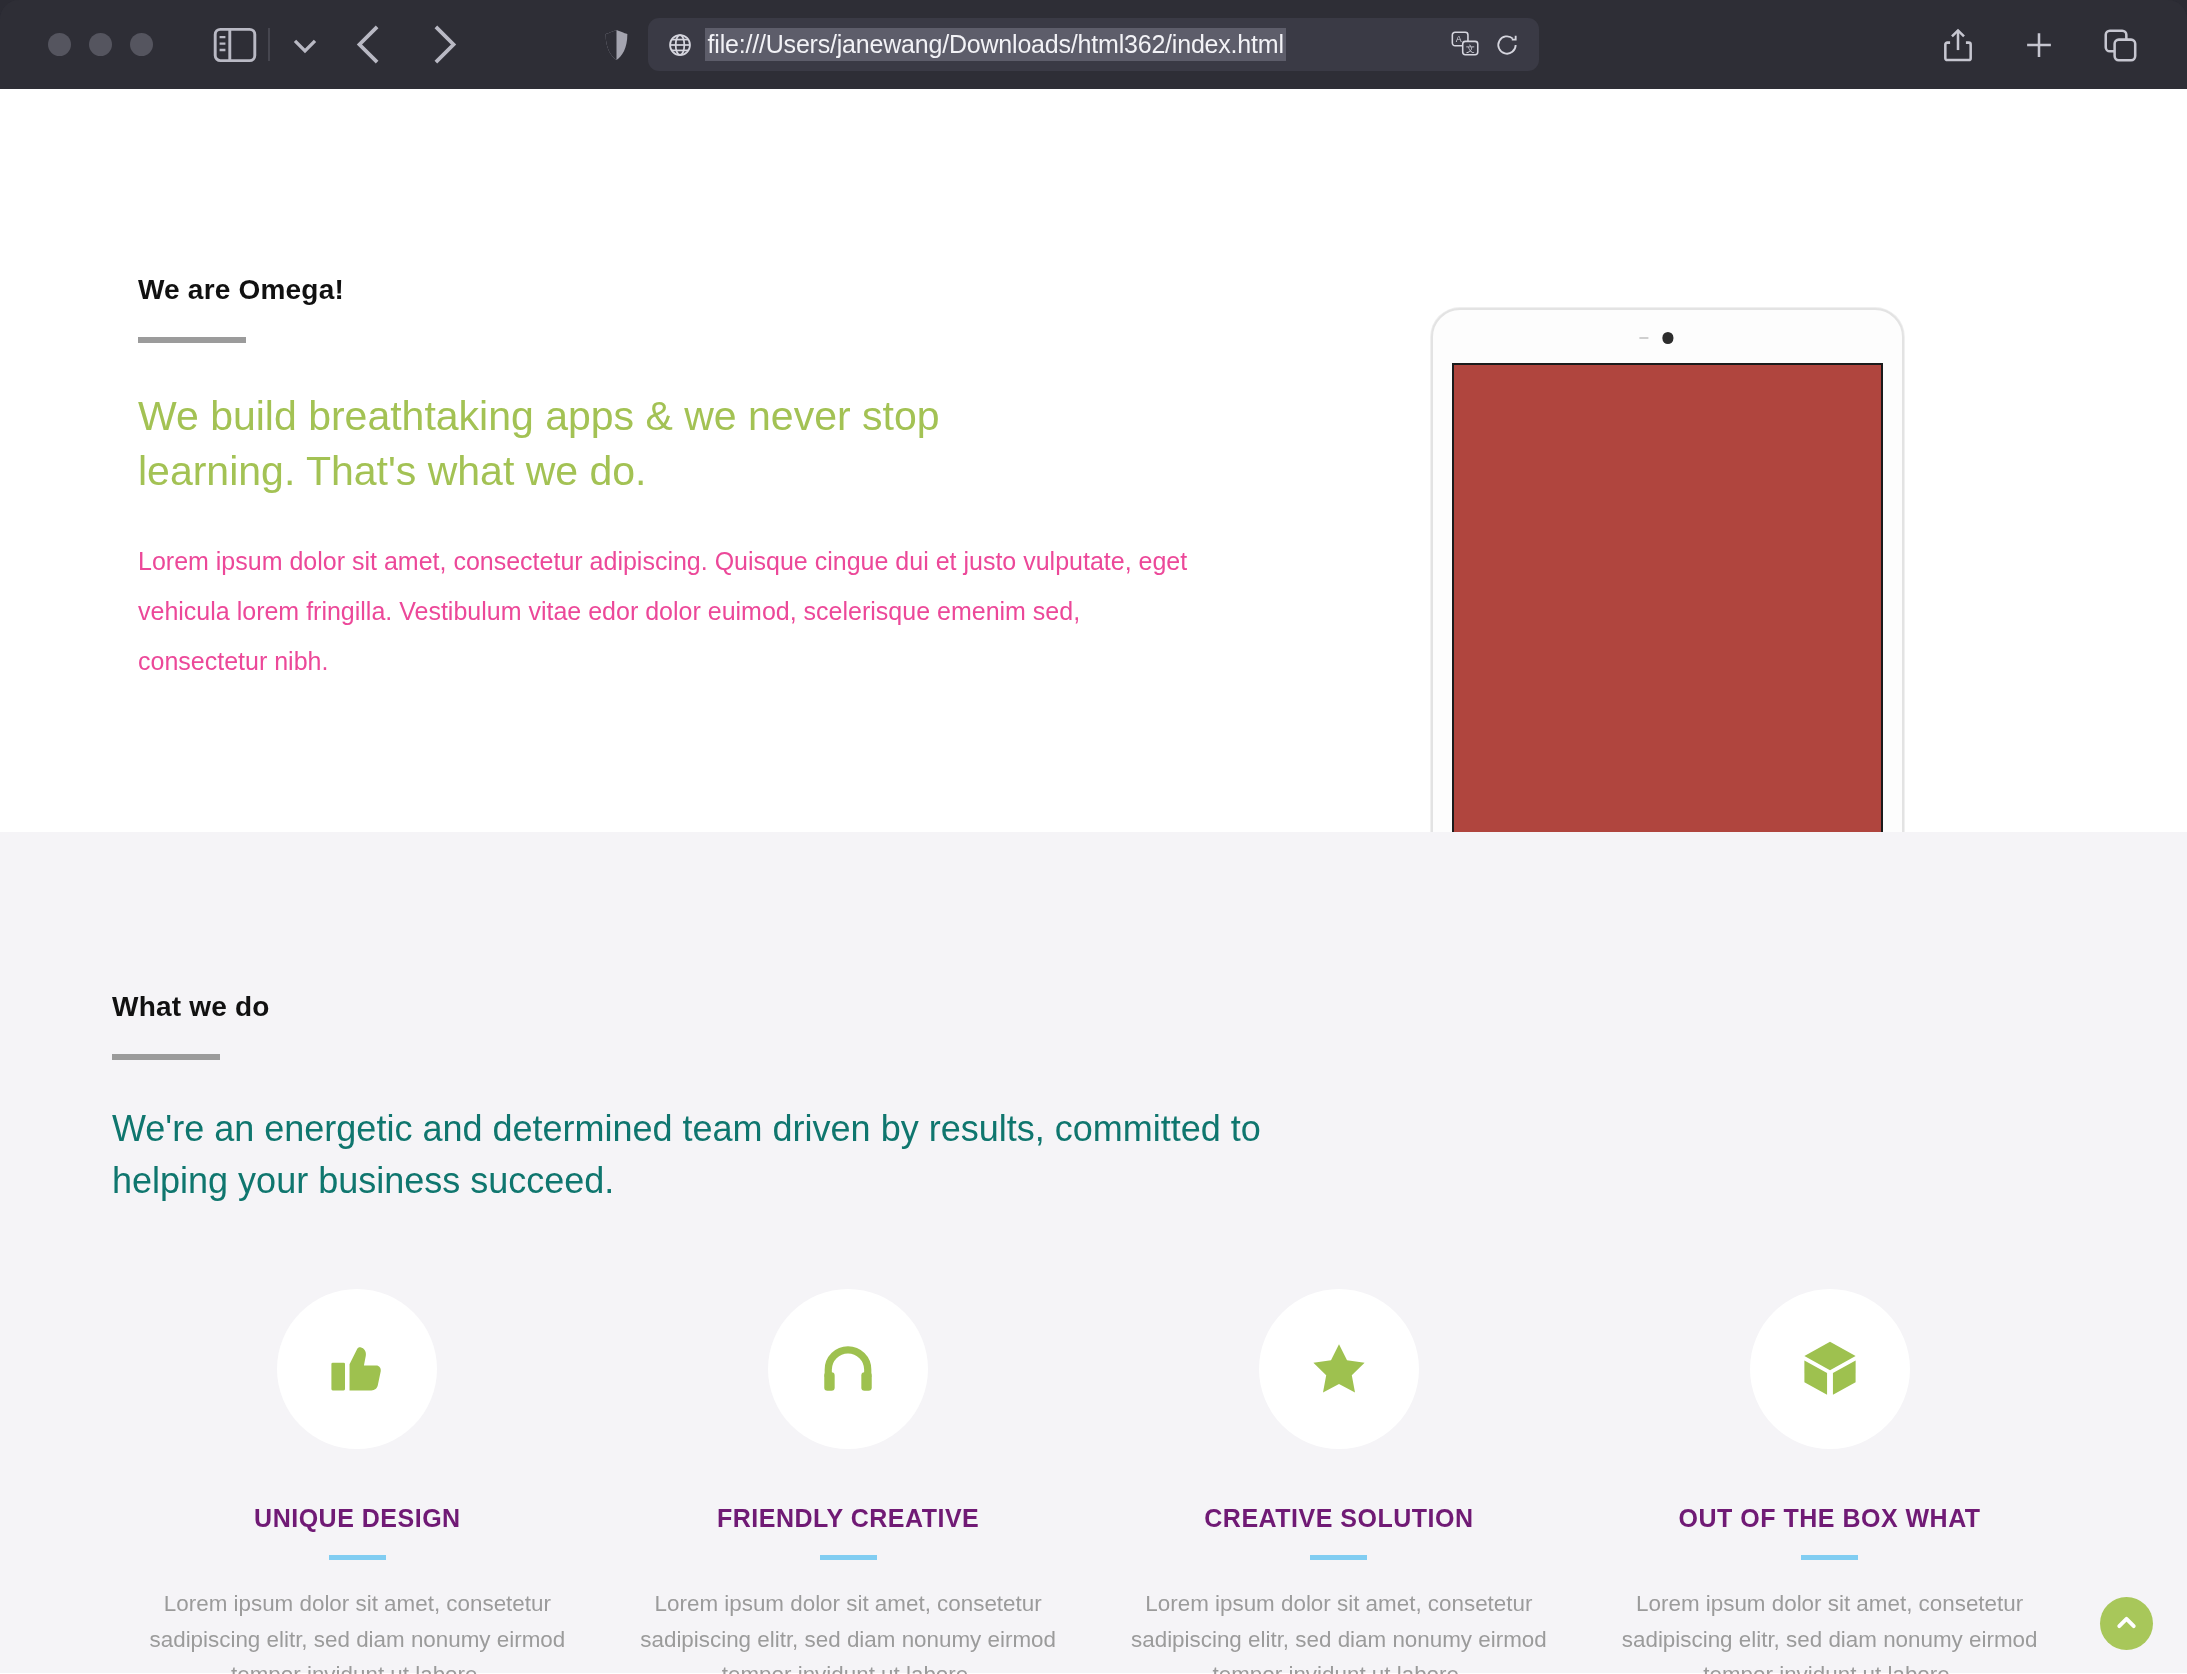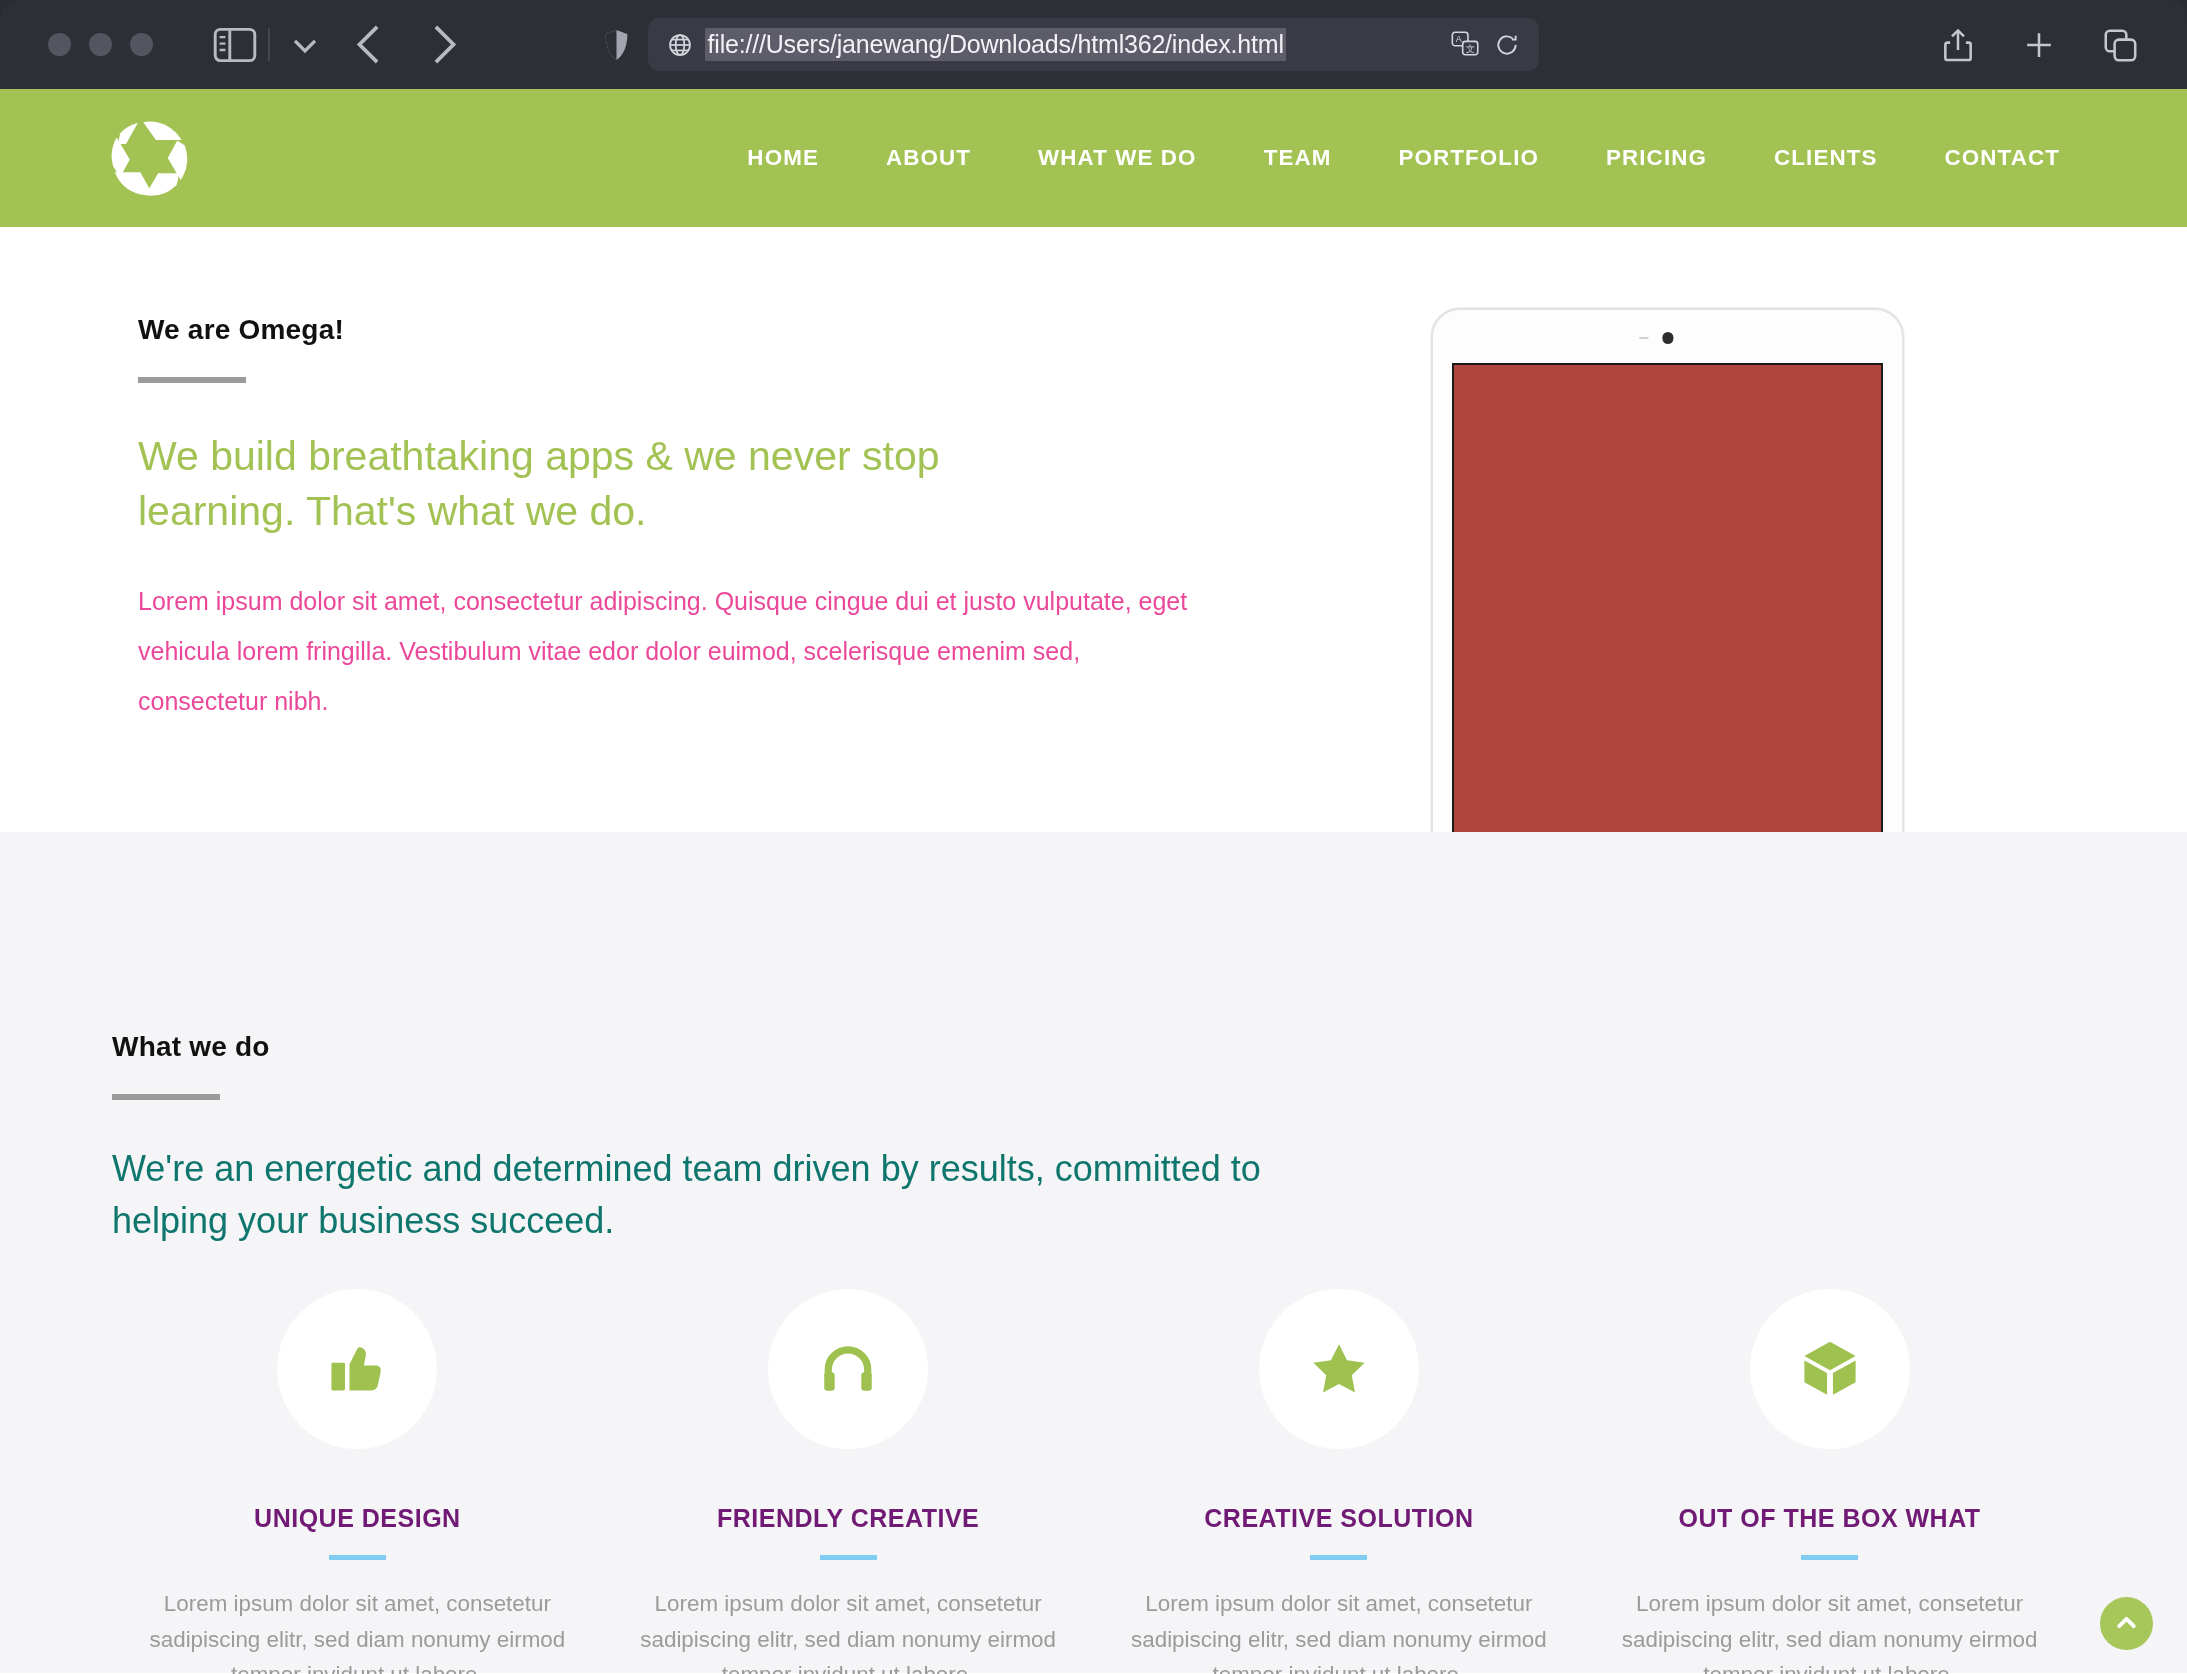--- a/index.html
+++ b/index.html
@@ -182,21 +182,20 @@
     position: absolute;
     left: 138px;
     top: 185px;
     width: 1075px;
   }
   .section-kicker {
     font-size: 28px;
     font-weight: bold;
     color: #111111;
     letter-spacing: 0.2px;
-    margin-top: 40px;
   }
   .kicker-rule {
     width: 108px;
     height: 6px;
     background: #9b9b9b;
     margin-top: 31px;
   }
   .hero-head {
     margin-top: 46px;
     font-size: 41px;
@@ -510,42 +509,20 @@
               <path d="M21.6 9.2 L13.1 13.9 L13.1 22.0 L21.6 17.3 Z"></path>
             </svg>
           </span>
         </div>
         <div class="feature-title">OUT OF THE BOX WHAT</div>
         <div class="feature-rule"></div>
         <p class="feature-copy">Lorem ipsum dolor sit amet, consetetur sadipiscing elitr, sed diam nonumy eirmod tempor invidunt ut labore.</p>
       </div>
     </div>
 
-    <header class="site-header">
-      <span class="logo">
-        <svg viewBox="0 0 64 64" fill="#ffffff">
-          <path d="M32 2 A30 30 0 0 1 58.0 17 L37.2 17 L27.0 2.6 A30 30 0 0 1 32 2 Z"></path>
-          <path d="M60.5 21.5 A30 30 0 0 1 57.2 49.5 L46.8 31.5 L54.4 17.6 A30 30 0 0 1 60.5 21.5 Z"></path>
-          <path d="M54.0 53.4 A30 30 0 0 1 28.6 61.8 L39.0 44.0 L55.6 44.0 A30 30 0 0 1 54.0 53.4 Z"></path>
-          <path d="M23.8 61.0 A30 30 0 0 1 3.9 43.2 L24.6 43.2 L34.6 61.2 A30 30 0 0 1 23.8 61.0 Z"></path>
-          <path d="M2.6 38.5 A30 30 0 0 1 5.4 15.0 L16.0 32.8 L8.6 46.4 A30 30 0 0 1 2.6 38.5 Z"></path>
-          <path d="M8.3 11.5 A30 30 0 0 1 22.6 3.0 L13.0 20.2 L7.0 20.2 A30 30 0 0 1 8.3 11.5 Z"></path>
-        </svg>
-      </span>
-      <nav class="nav">
-        <a class="nav-item">HOME</a>
-        <a class="nav-item">ABOUT</a>
-        <a class="nav-item">WHAT WE DO</a>
-        <a class="nav-item">TEAM</a>
-        <a class="nav-item">PORTFOLIO</a>
-        <a class="nav-item">PRICING</a>
-        <a class="nav-item">CLIENTS</a>
-        <a class="nav-item">CONTACT</a>
-      </nav>
-    </header>
 
     <div class="scroll-top">
       <span>
         <svg viewBox="0 0 24 24" fill="none" stroke="currentColor" stroke-width="3.2" stroke-linecap="round" stroke-linejoin="round">
           <polyline points="6,15 12,9 18,15"></polyline>
         </svg>
       </span>
     </div>
 
   </div>

